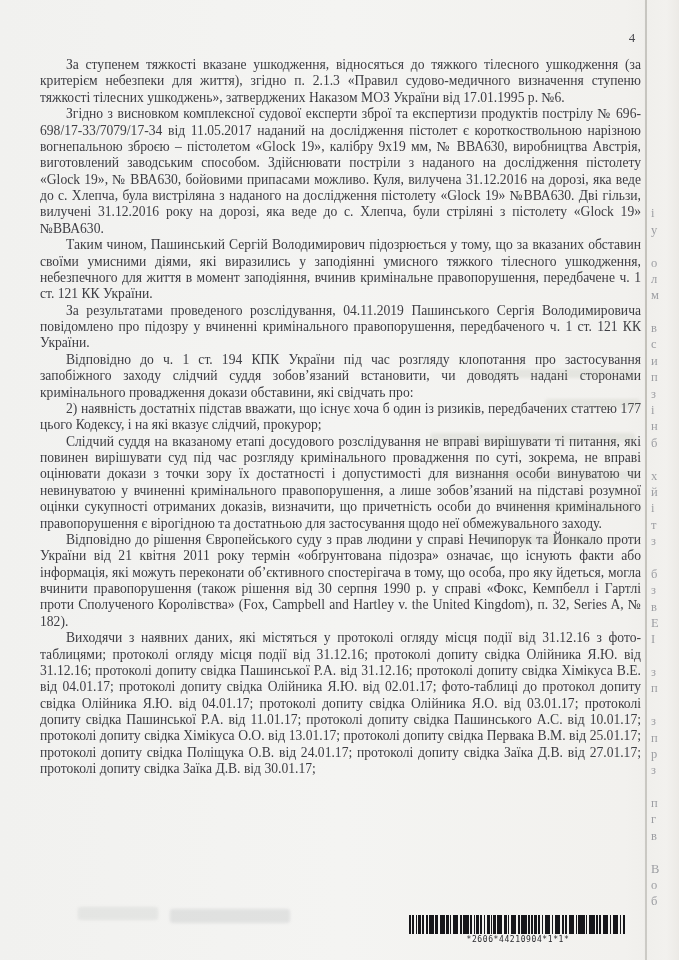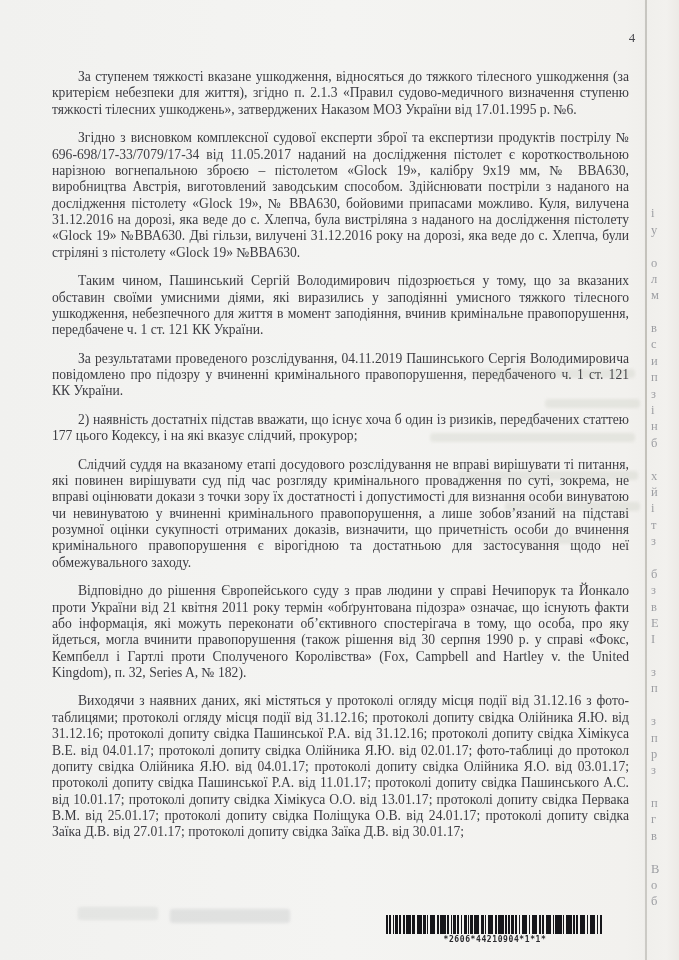--- a/index.html
+++ b/index.html
@@ -7,41 +7,41 @@
     position:relative;width:679px;height:960px;overflow:hidden;
     background:linear-gradient(90deg,#f1f1ef 0,#f4f4f2 50%,#f2f1ee 92%,#edecE9 100%);
     font-family:"Liberation Serif",serif;
   }
   
   .text-block{
     position:absolute;left:40px;top:57px;width:601px;
     font-size:13.6px;line-height:16.38px;color:#3c3c42;
     text-align:justify;
   }
-  .text-block p{margin:12px;text-indent:26px;}
+  .text-block p{margin:0;text-indent:26px;}
   .page-number{
     position:absolute;left:622px;top:30px;width:20px;
     font-size:13px;color:#4a4a50;text-align:center;
   }
   
   .fold-line{
     position:absolute;left:645px;top:0;width:2px;height:960px;
     background:linear-gradient(180deg,rgba(150,148,140,.45),rgba(165,162,152,.6) 40%,rgba(150,148,140,.4));
     box-shadow:1px 0 2px rgba(120,118,110,.25);
   }
   .underpage-strip{
     position:absolute;left:647px;top:0;width:32px;height:960px;
     background:linear-gradient(90deg,#f0efec,#f2f1ee 60%,#eceae6);
   }
   .underpage-strip .frag{
     position:absolute;left:4px;width:14px;overflow:hidden;
     font-size:12.5px;line-height:16px;color:rgba(85,90,100,.55);
   }
   
-  .barcode{position:absolute;left:386px;top:915px;width:218px;height:30px;font-weight:bold;}
+  .barcode{position:absolute;left:409px;top:915px;width:218px;height:30px;}
   .barcode-bars{
     width:218px;height:19px;
     background:
       repeating-linear-gradient(90deg,#16161a 0 1.6px,transparent 1.6px 3.4px),
       repeating-linear-gradient(90deg,#16161a 0 1px,transparent 1px 6.5px),
       repeating-linear-gradient(90deg,transparent 0 9px,#16161a 9px 11.6px),
       repeating-linear-gradient(90deg,transparent 0 23px,#16161a 23px 24px);
   }
   .barcode-label{
     margin-top:1px;text-align:center;
@@ -65,20 +65,21 @@
 
 <div class="canvas">
 
   <div class="page-number">4</div>
 
   <div class="text-block">
     <p>За ступенем тяжкості вказане ушкодження, відносяться до тяжкого тілесного ушкодження (за критерієм небезпеки для життя), згідно п. 2.1.3 «Правил судово-медичного визначення ступеню тяжкості тілесних ушкоджень», затверджених Наказом МОЗ України від 17.01.1995 р. №6.</p>
     <p>Згідно з висновком комплексної судової експерти зброї та експертизи продуктів пострілу № 696-698/17-33/7079/17-34 від 11.05.2017 наданий на дослідження пістолет є короткоствольною нарізною вогнепальною зброєю – пістолетом «Glock 19», калібру 9х19 мм, № ВВА630, виробництва Австрія, виготовлений заводським способом. Здійснювати постріли з наданого на дослідження пістолету «Glock 19», № ВВА630, бойовими припасами можливо. Куля, вилучена 31.12.2016 на дорозі, яка веде до с. Хлепча, була вистріляна з наданого на дослідження пістолету «Glock 19» №ВВА630. Дві гільзи, вилучені 31.12.2016 року на дорозі, яка веде до с. Хлепча, були стріляні з пістолету «Glock 19» №ВВА630.</p>
     <p>Таким чином, Пашинський Сергій Володимирович підозрюється у тому, що за вказаних обставин своїми умисними діями, які виразились у заподіянні умисного тяжкого тілесного ушкодження, небезпечного для життя в момент заподіяння, вчинив кримінальне правопорушення, передбачене ч. 1 ст. 121 КК України.</p>
     <p>За результатами проведеного розслідування, 04.11.2019 Пашинського Сергія Володимировича повідомлено про підозру у вчиненні кримінального правопорушення, передбаченого ч. 1 ст. 121 КК України.</p>
+    <p>Відповідно до ч. 1 ст. 194 КПК України під час розгляду клопотання про застосування запобіжного заходу слідчий суддя зобов’язаний встановити, чи доводять надані сторонами кримінального провадження докази обставини, які свідчать про:</p>
     <p>2) наявність достатніх підстав вважати, що існує хоча б один із ризиків, передбачених статтею 177 цього Кодексу, і на які вказує слідчий, прокурор;</p>
     <p>Слідчий суддя на вказаному етапі досудового розслідування не вправі вирішувати ті питання, які повинен вирішувати суд під час розгляду кримінального провадження по суті, зокрема, не вправі оцінювати докази з точки зору їх достатності і допустимості для визнання особи винуватою чи невинуватою у вчиненні кримінального правопорушення, а лише зобов’язаний на підставі розумної оцінки сукупності отриманих доказів, визначити, що причетність особи до вчинення кримінального правопорушення є вірогідною та достатньою для застосування щодо неї обмежувального заходу.</p>
     <p>Відповідно до рішення Європейського суду з прав людини у справі Нечипорук та Йонкало проти України від 21 квітня 2011 року термін «обґрунтована підозра» означає, що існують факти або інформація, які можуть переконати об’єктивного спостерігача в тому, що особа, про яку йдеться, могла вчинити правопорушення (також рішення від 30 серпня 1990 р. у справі «Фокс, Кемпбелл і Гартлі проти Сполученого Королівства» (Fox, Campbell and Hartley v. the United Kingdom), п. 32, Series A, № 182).</p>
     <p>Виходячи з наявних даних, які містяться у протоколі огляду місця події від 31.12.16 з фото-таблицями; протоколі огляду місця події від 31.12.16; протоколі допиту свідка Олійника Я.Ю. від 31.12.16; протоколі допиту свідка Пашинської Р.А. від 31.12.16; протоколі допиту свідка Хімікуса В.Е. від 04.01.17; протоколі допиту свідка Олійника Я.Ю. від 02.01.17; фото-таблиці до протокол допиту свідка Олійника Я.Ю. від 04.01.17; протоколі допиту свідка Олійника Я.О. від 03.01.17; протоколі допиту свідка Пашинської Р.А. від 11.01.17; протоколі допиту свідка Пашинського А.С. від 10.01.17; протоколі допиту свідка Хімікуса О.О. від 13.01.17; протоколі допиту свідка Первака В.М. від 25.01.17; протоколі допиту свідка Поліщука О.В. від 24.01.17; протоколі допиту свідка Заїка Д.В. від 27.01.17; протоколі допиту свідка Заїка Д.В. від 30.01.17;</p>
   </div>
 
   <div class="ghost g1"></div>
   <div class="ghost g2"></div>
   <div class="ghost g3"></div>
   <div class="ghost g4"></div>

